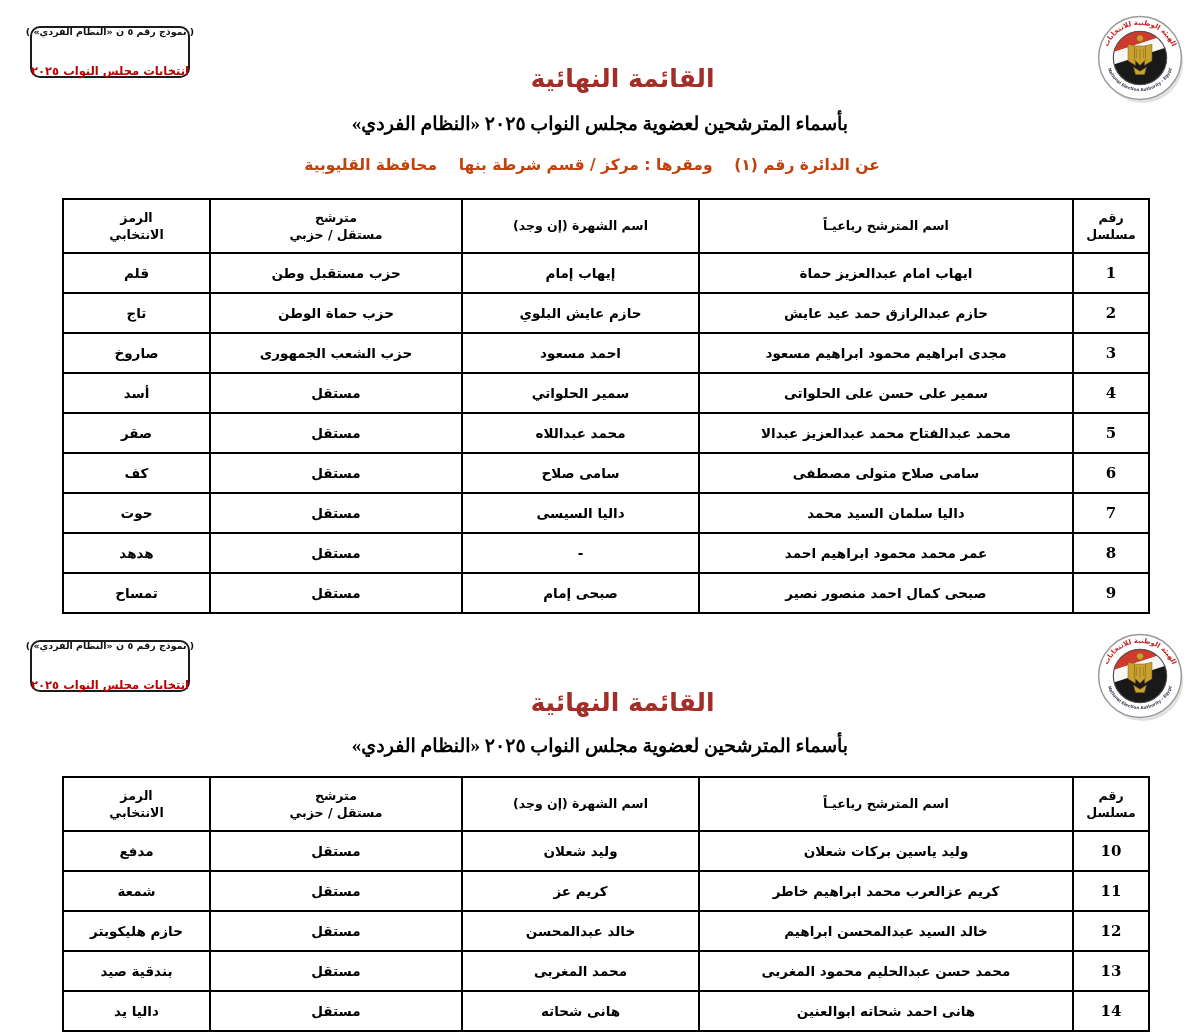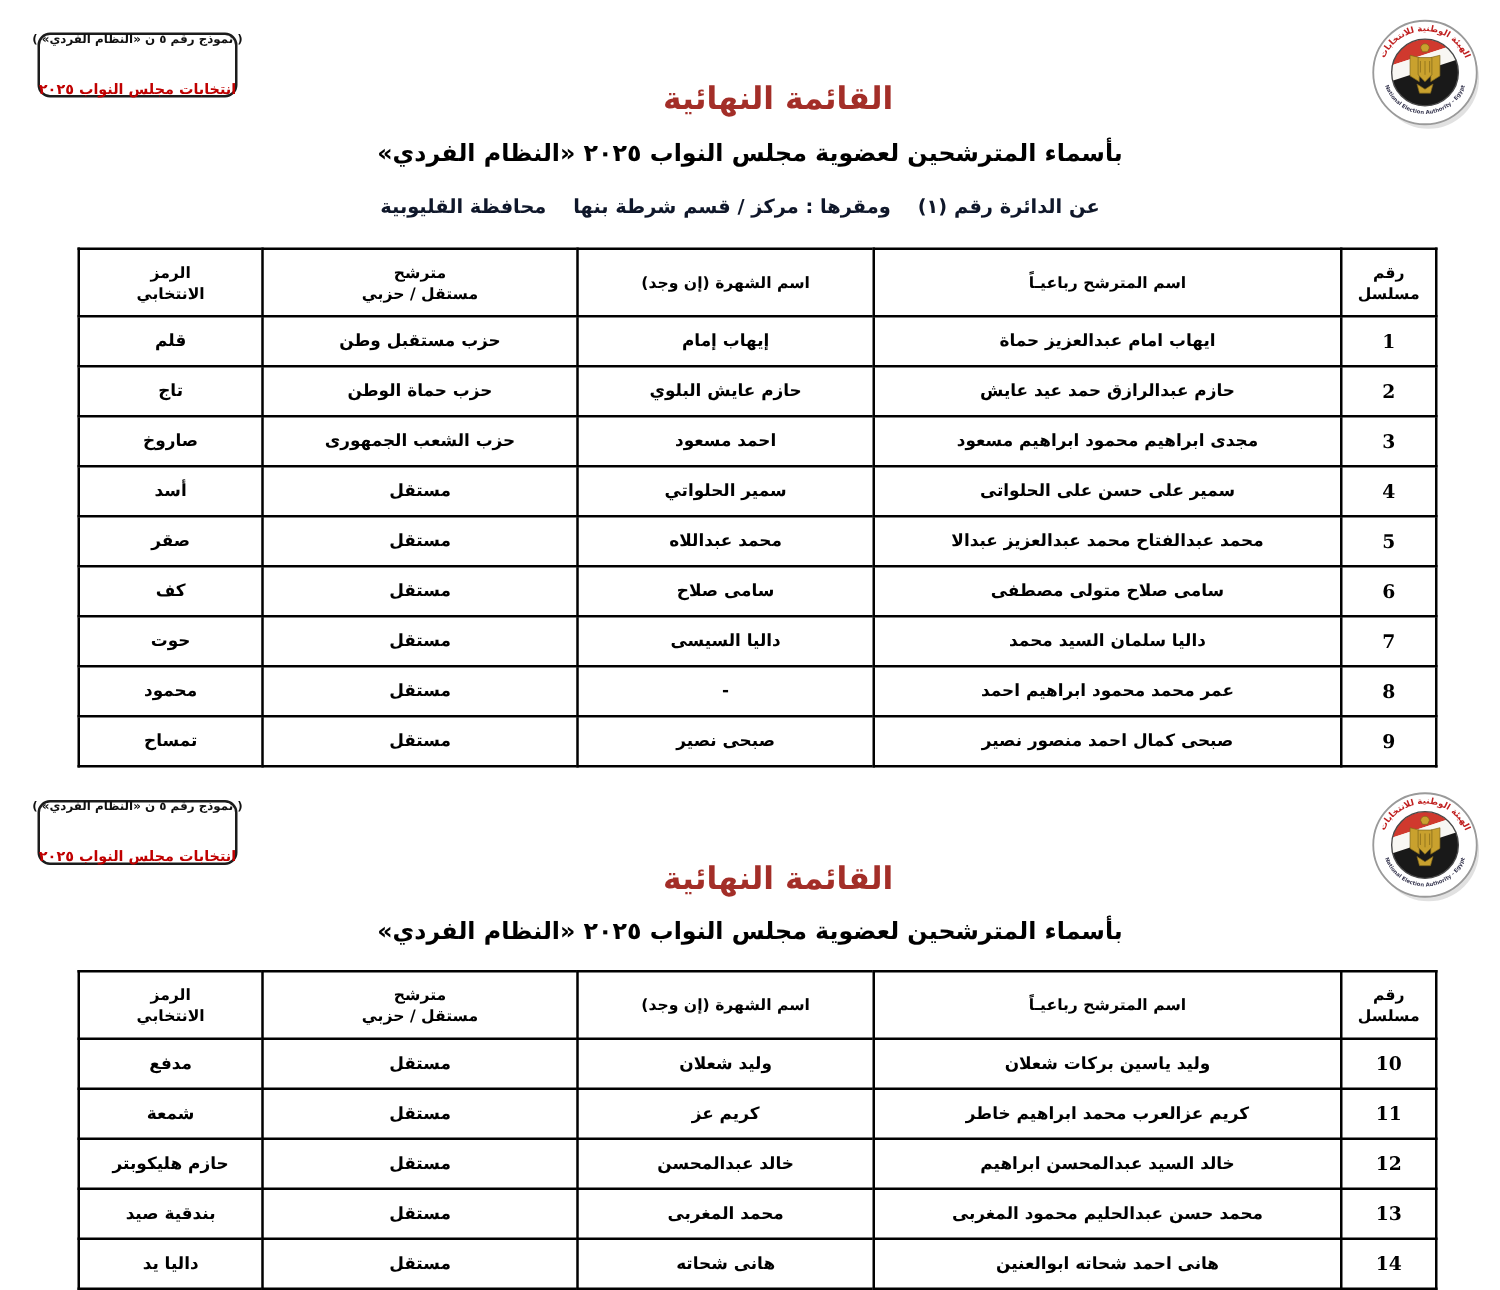--- a/index.html
+++ b/index.html
@@ -23,25 +23,25 @@
   .fb-line2 { font-size: 11.5px; font-weight: bold; color: #c00000; white-space: nowrap; margin-top: 24px; }
 
   .logo-wrap { position: absolute; right: 14px; width: 92px; height: 92px; }
 
   .title {
     position: absolute; left: 0; right: 0; text-align: center;
     font-size: 25px; font-weight: bold; color: #a32e28; letter-spacing: 0; padding-left: 45px;
   }
   .subtitle {
     position: absolute; left: 0; right: 0; text-align: center;
-    font-size: 19px; font-weight: bold; color: #000;
+    font-size: 19px; font-weight: bold; color: #000; font-family: Liberation Serif, serif;
   }
   .district {
     position: absolute; left: 0; right: 16px; text-align: center;
-    font-size: 15.5px; font-weight: bold; color: #0f172a;
+    font-size: 15.5px; font-weight: bold; color: #c2410c;
   }
 
   table.ctable {
     position: absolute; left: 62px; width: 1086px;
     border-collapse: collapse; table-layout: fixed;
     background: #fff;
   }
   .ctable th, .ctable td {
     border: 2px solid #000;
     text-align: center; vertical-align: middle;
@@ -189,26 +189,26 @@
           <td>داليا سلمان السيد محمد</td>
           <td>داليا السيسى</td>
           <td>مستقل</td>
           <td>حوت</td>
         </tr>
         <tr>
           <td class="serial">8</td>
           <td>عمر محمد محمود ابراهيم احمد</td>
           <td>-</td>
           <td>مستقل</td>
-          <td>محمود</td>
+          <td>هدهد</td>
         </tr>
         <tr>
           <td class="serial">9</td>
           <td>صبحى كمال احمد منصور نصير</td>
-          <td>صبحى نصير</td>
+          <td>صبحى إمام</td>
           <td>مستقل</td>
           <td>تمساح</td>
         </tr>
       </tbody>
     </table>
   </section>
 
   <section class="sec" style="top:628px; height:404px;">
 
     <div class="form-box" style="top:12px;">

